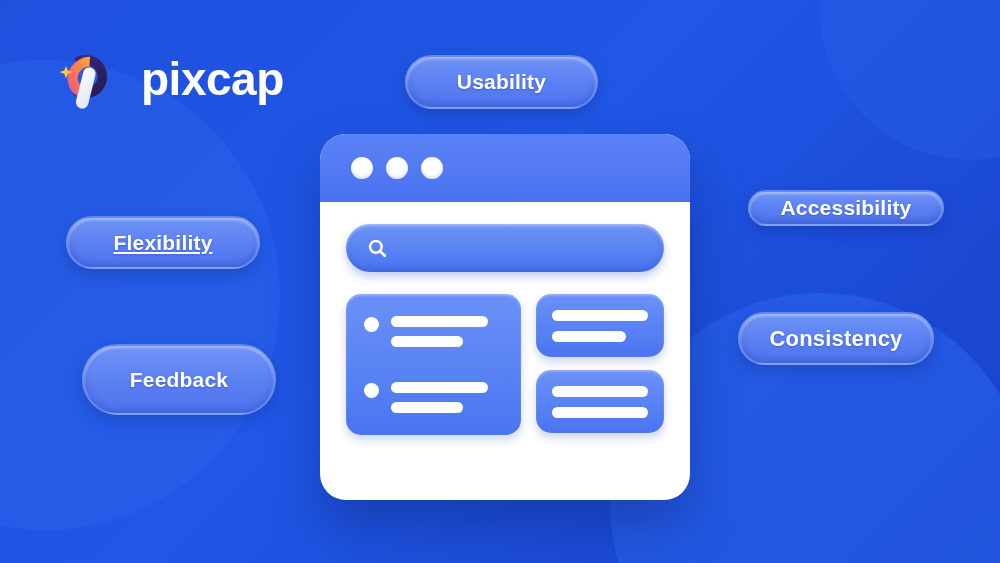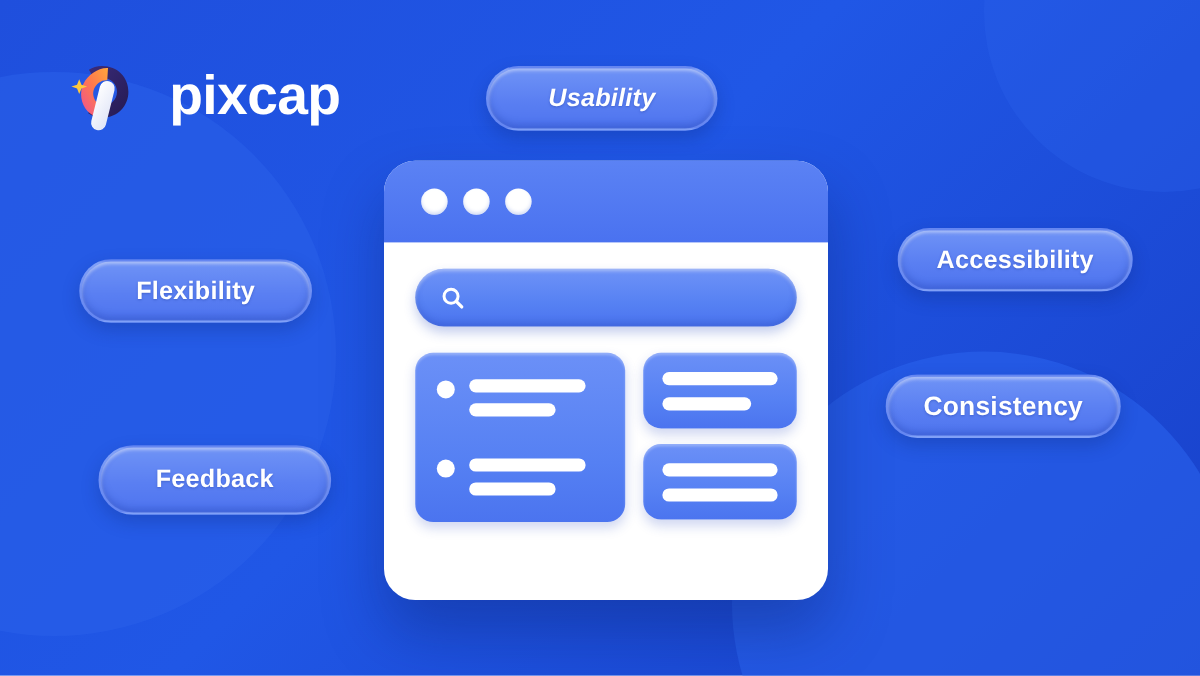--- a/index.html
+++ b/index.html
@@ -28,24 +28,24 @@
     display:flex; align-items:center; justify-content:center;
     border-radius:999px;
     background: linear-gradient(180deg, #6f93f6 0%, #5a7ff2 55%, #4e74ef 100%);
     box-shadow: inset 0 2px 3px rgba(255,255,255,.45),
                 inset 0 -3px 6px rgba(28,60,170,.35),
                 0 6px 14px rgba(16,40,120,.28);
     border: 2px solid rgba(255,255,255,.13);
     color:#fff; font-weight:700; letter-spacing:.2px;
     text-shadow:0 1px 2px rgba(20,45,140,.35);
   }
-  .pill-usability      { left:405px; top:55px;  width:193px; height:54px; font-size:21px;font-style:italic; }
-  .pill-flexibility    { left:66px;  top:216px; width:194px; height:53px; font-size:21px; }
-  .pill-feedback       { left:82px;  top:344px; width:194px; height:58px; font-size:21px;margin-top:27px; }
-  .pill-accessibility  { left:748px; top:190px; width:196px; height:53px; font-size:21px; }
+  .pill-usability      { left:405px; top:55px;  width:193px; height:54px; font-size:21px; }
+  .pill-flexibility    { left:66px;  top:216px; width:194px; height:53px; font-size:21px;text-decoration:underline; }
+  .pill-feedback       { left:82px;  top:344px; width:194px; height:71px; font-size:21px; }
+  .pill-accessibility  { left:748px; top:190px; width:196px; height:36px; font-size:21px; }
   .pill-consistency    { left:738px; top:312px; width:196px; height:53px; font-size:22px; }
 
   
   .window {
     position:absolute; left:320px; top:134px; width:370px; height:366px;
     border-radius:26px; background:#fff; overflow:hidden;
     box-shadow: 0 26px 50px rgba(10,30,100,.35);
   }
   .titlebar {
     height:68px; background:linear-gradient(180deg,#5b82f4 0%,#4a72f0 100%);

